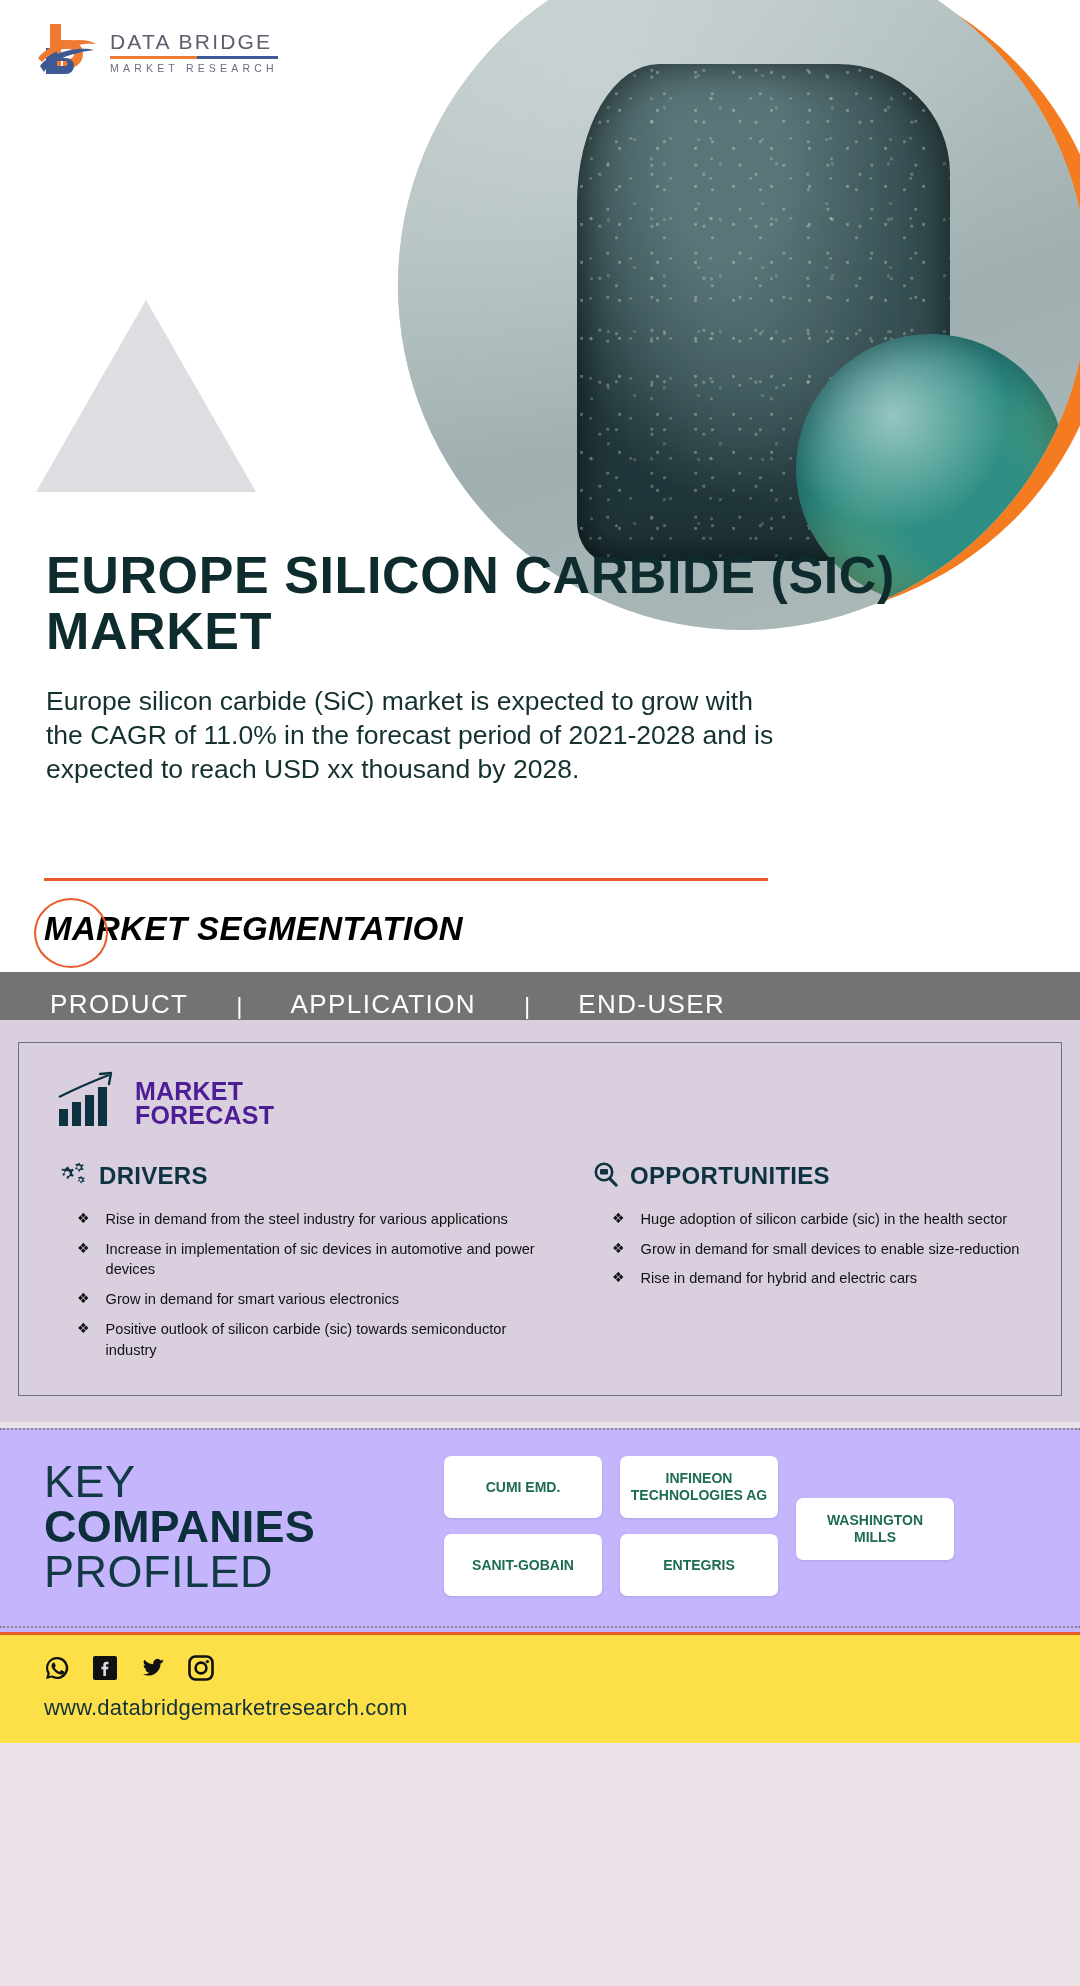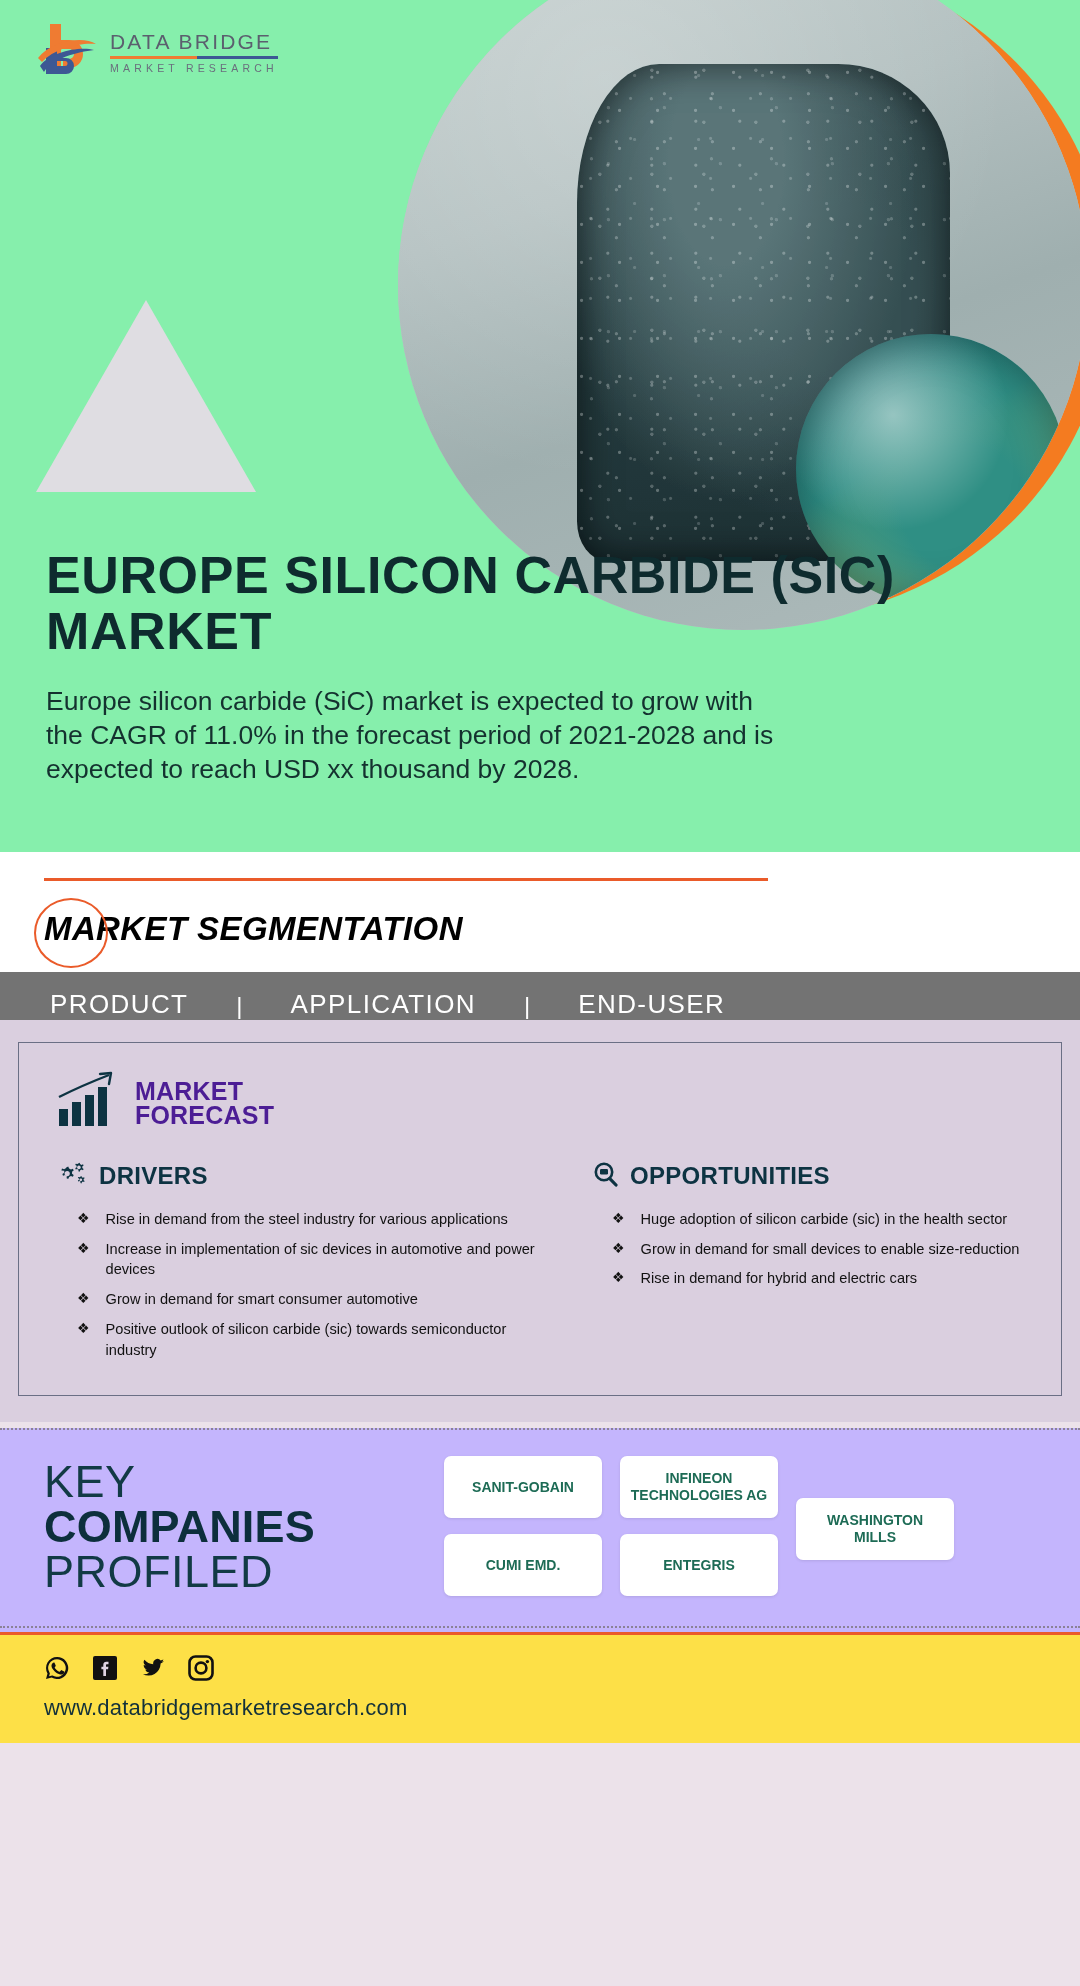--- a/index.html
+++ b/index.html
@@ -8,21 +8,21 @@
     font-family:"Liberation Sans", sans-serif;
     background:#ece2ea;
     position:relative;
     overflow:hidden;
   }
 
   
   .hero {
     position:relative;
     width:1080px; height:852px;
-    background:#86efac;
+    background:#ffffff;
     overflow:hidden;
   }
   .logo-wrap {
     position:absolute; left:36px; top:18px;
     display:flex; align-items:center; gap:12px;
     z-index:12;
   }
   .logo-mark { width:62px; height:64px; position:relative; }
   .logo-text { line-height:1; padding-top:4px; }
   .logo-title {
@@ -294,21 +294,21 @@
           <li>
             <span class="dia">❖</span>
             <span class="txt">Rise in demand from the steel industry for various applications</span>
           </li>
           <li>
             <span class="dia">❖</span>
             <span class="txt">Increase in implementation of sic devices in automotive and power devices</span>
           </li>
           <li>
             <span class="dia">❖</span>
-            <span class="txt">Grow in demand for smart consumer automotive</span>
+            <span class="txt">Grow in demand for smart various electronics</span>
           </li>
           <li>
             <span class="dia">❖</span>
             <span class="txt">Positive outlook of silicon carbide (sic) towards semiconductor industry</span>
           </li>
         </ul>
       </div>
 
       <div class="col right">
         <div class="col-head">
@@ -344,22 +344,22 @@
 <div class="kc-zone">
   <div class="dots-line"></div>
   <div class="kc-inner">
     <div class="kc-heading">
       <div class="kc-l1">KEY</div>
       <div class="kc-l2">COMPANIES</div>
       <div class="kc-l3">PROFILED</div>
     </div>
     <div class="kc-grid">
       <div class="kc-col">
+        <div class="kc-card">CUMI EMD.</div>
         <div class="kc-card">SANIT-GOBAIN</div>
-        <div class="kc-card">CUMI EMD.</div>
       </div>
       <div class="kc-col">
         <div class="kc-card">INFINEON TECHNOLOGIES AG</div>
         <div class="kc-card">ENTEGRIS</div>
       </div>
       <div class="kc-col offset">
         <div class="kc-card">WASHINGTON MILLS</div>
       </div>
     </div>
   </div>

